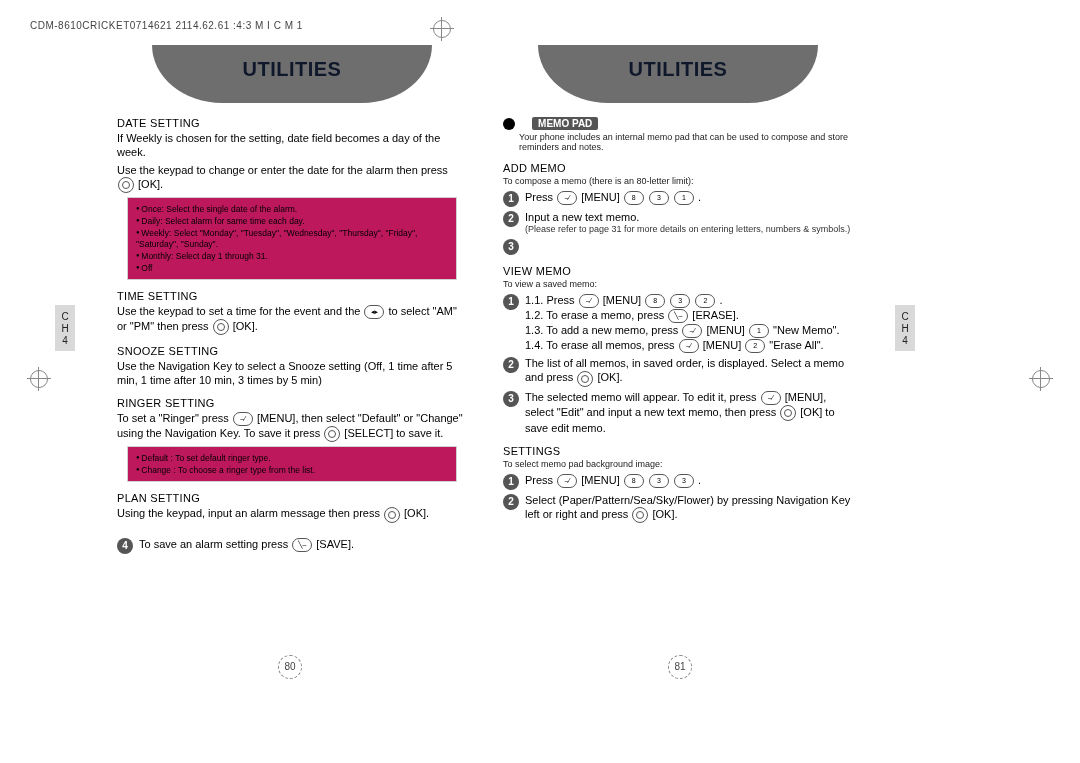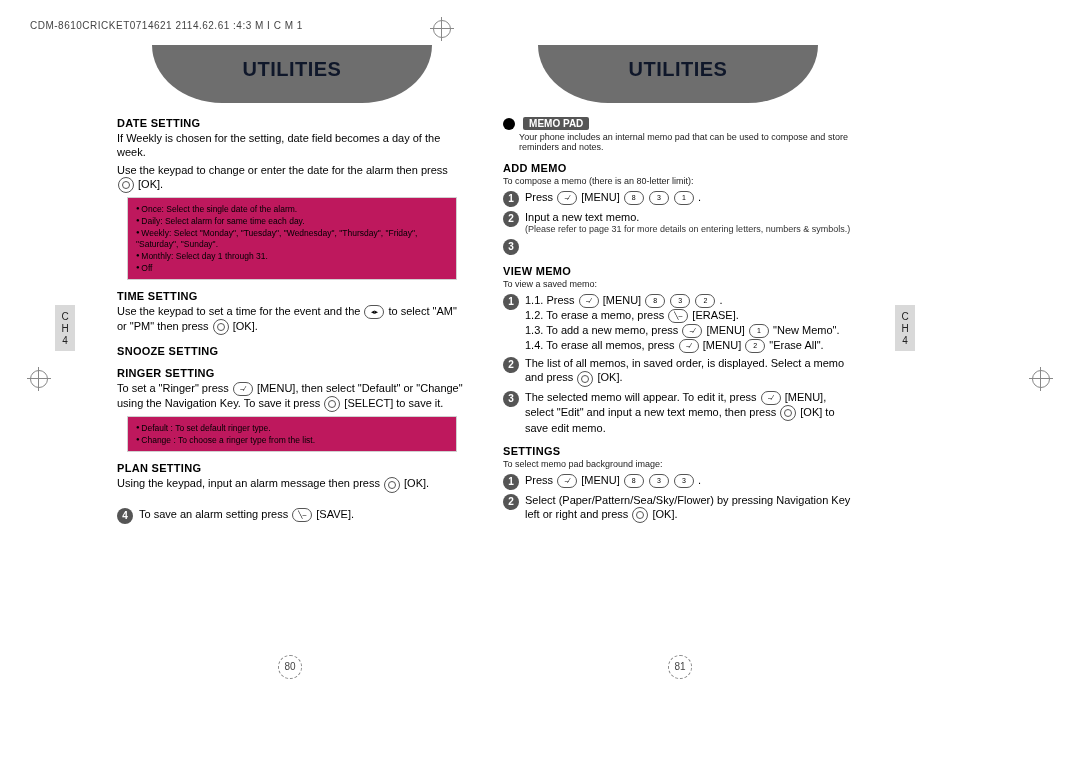--- a/index.html
+++ b/index.html
@@ -75,21 +75,21 @@
     color: #0f172a;
     text-align: center;
     font-weight: bold;
     font-size: 20px;
     line-height: 48px;
     letter-spacing: 0.5px;
     margin-bottom: 14px;
   }
   h4.sec {
     font-size: 11px;
-    font-weight: bold;
+    font-weight: normal;
     margin: 10px 0 2px 0;
     letter-spacing: 0.3px;
   }
   .body-text {
     font-size: 11px;
     line-height: 14px;
     margin: 0 0 4px 0;
   }
   .note-box {
     background: #be185d;
@@ -151,21 +151,21 @@
     border-radius:50%;
   }
   .pill-label {
     display:inline-block;
     background:#555;
     color:#fff;
     font-size:10px;
     font-weight:bold;
     padding:1px 6px;
     border-radius:2px;
-    margin-left:3px;
+    margin-left:12px;
   }
   .black-dot{
     display:inline-block;
     width:12px;height:12px;border-radius:50%;
     background:#000; vertical-align:middle; margin-right:2px;
   }
   .page-num {
     position:absolute;
     bottom: 6px;
     left:50%;
@@ -220,20 +220,21 @@
     <h4 class="sec">TIME SETTING</h4>
     <p class="body-text">
       <span>Use the keypad to set a time for the event and the</span>
       <span class="icon-key">◂▸</span>
       <span>to select "AM" or "PM" then press</span>
       <span class="icon-round"></span>
       <span>[OK].</span>
     </p>
 
     <h4 class="sec">SNOOZE SETTING</h4>
+    <p class="body-text">Use the Navigation Key to select a Snooze setting (Off, 1 time after 5 min, 1 time after 10 min, 3 times by 5 min)</p>
 
     <h4 class="sec">RINGER SETTING</h4>
     <p class="body-text">
       <span>To set a "Ringer" press</span>
       <span class="icon-key">–⁄</span>
       <span>[MENU], then select "Default" or "Change" using the Navigation Key. To save it press</span>
       <span class="icon-round"></span>
       <span>[SELECT] to save it.</span>
     </p>
     <div class="note-box">

